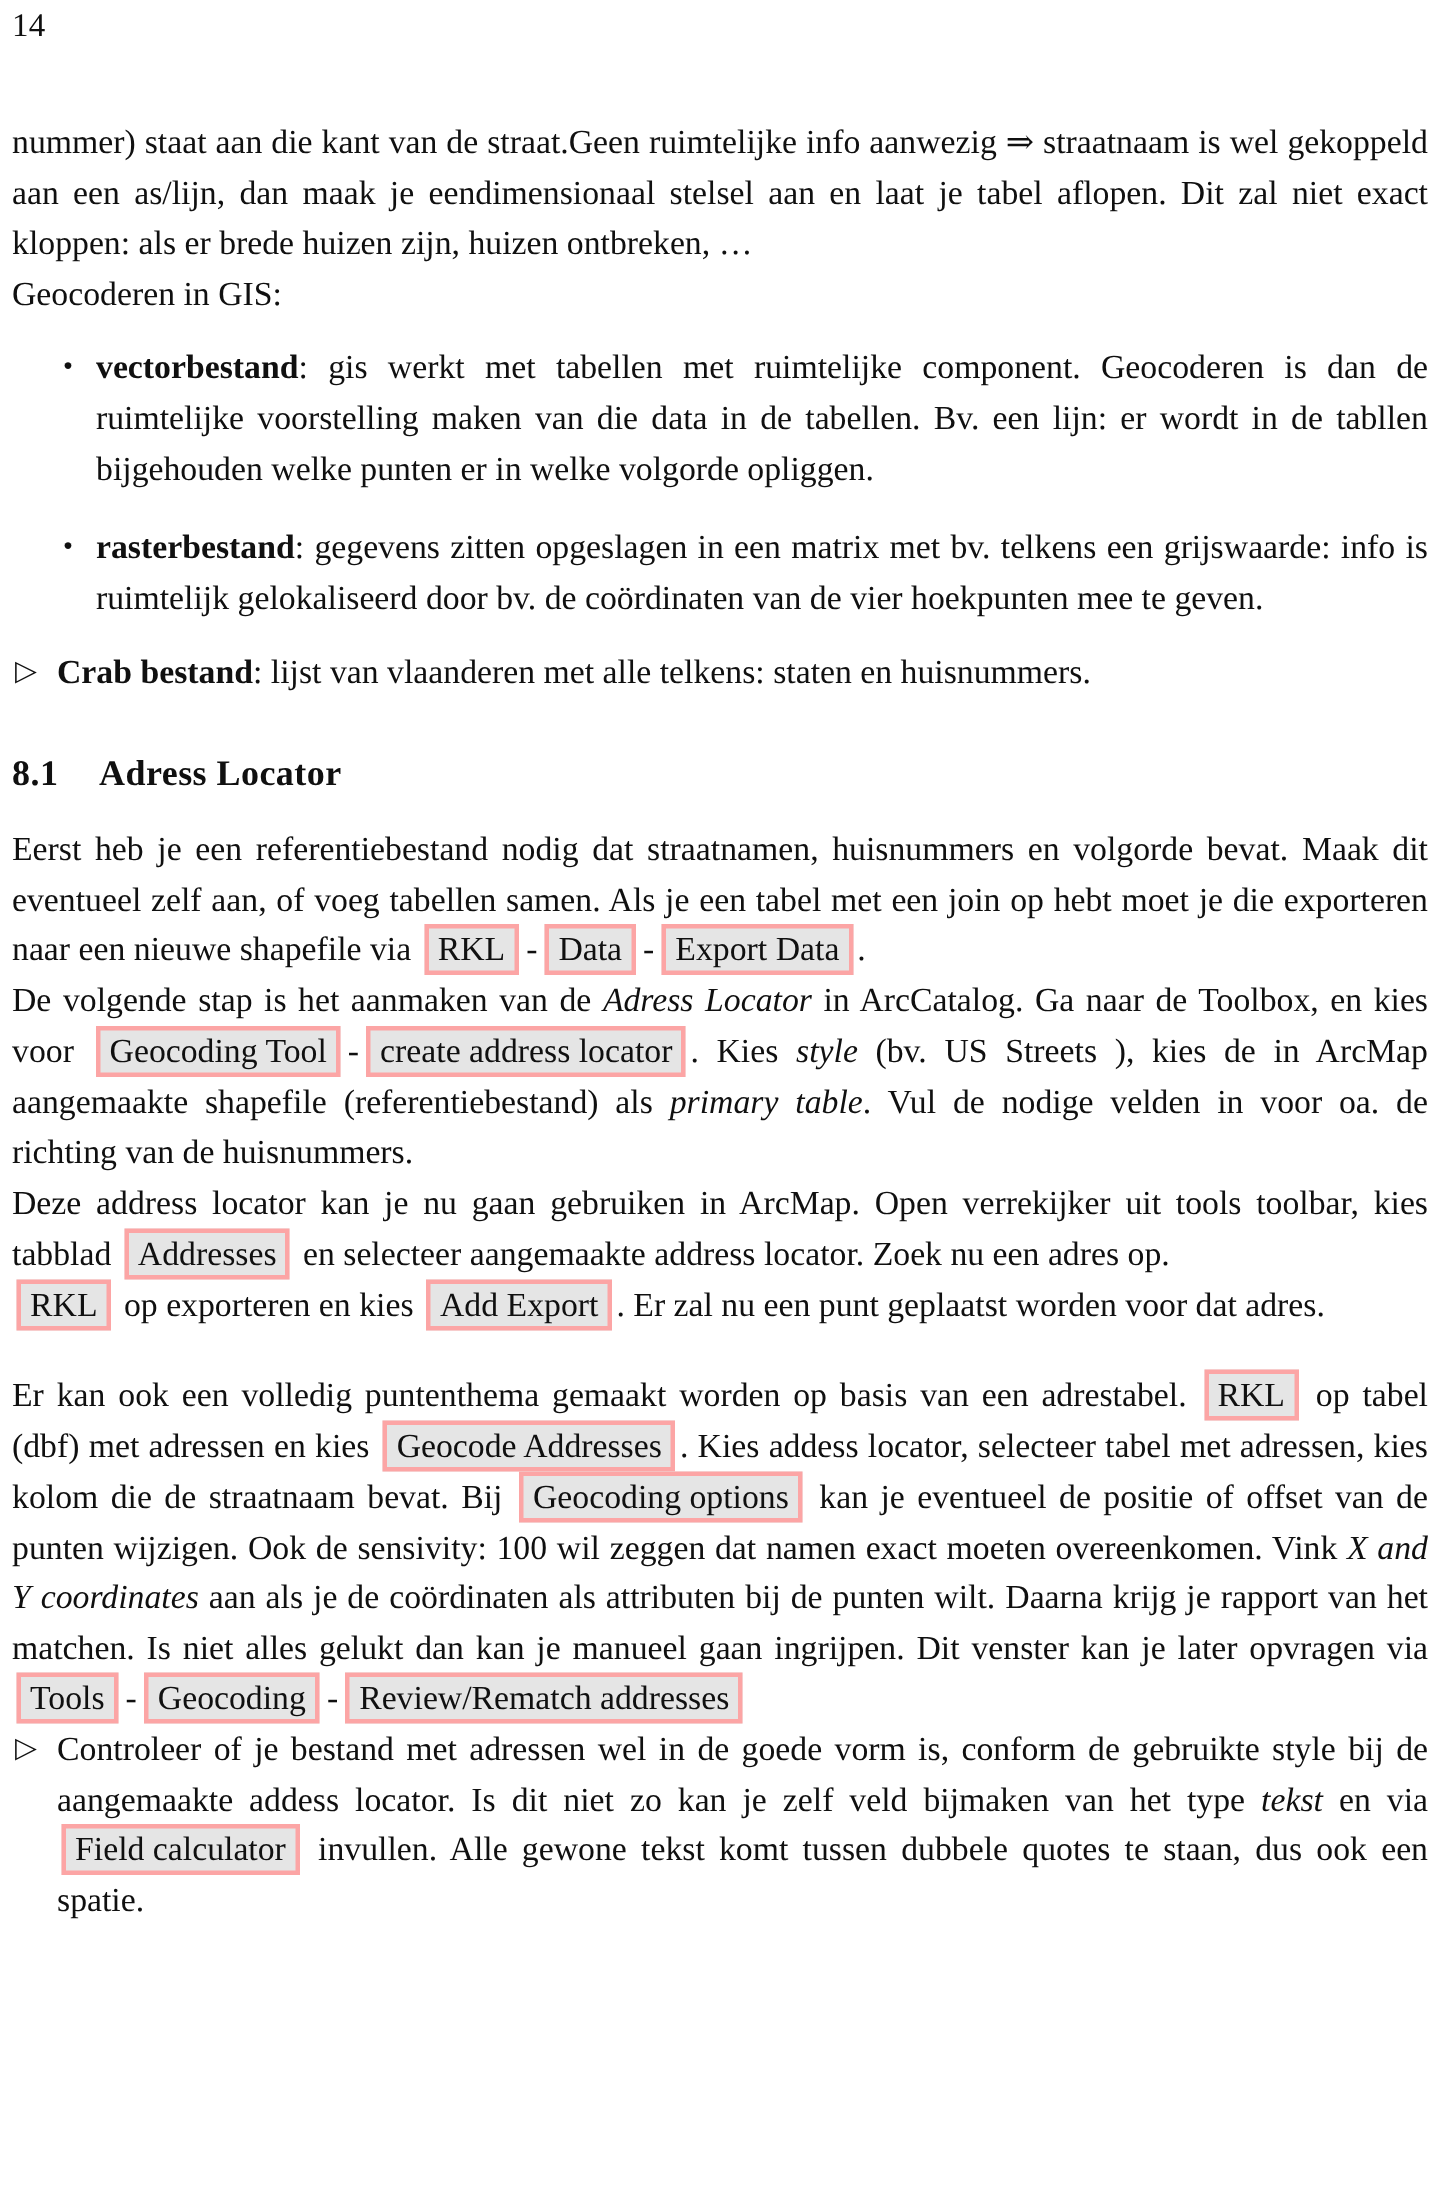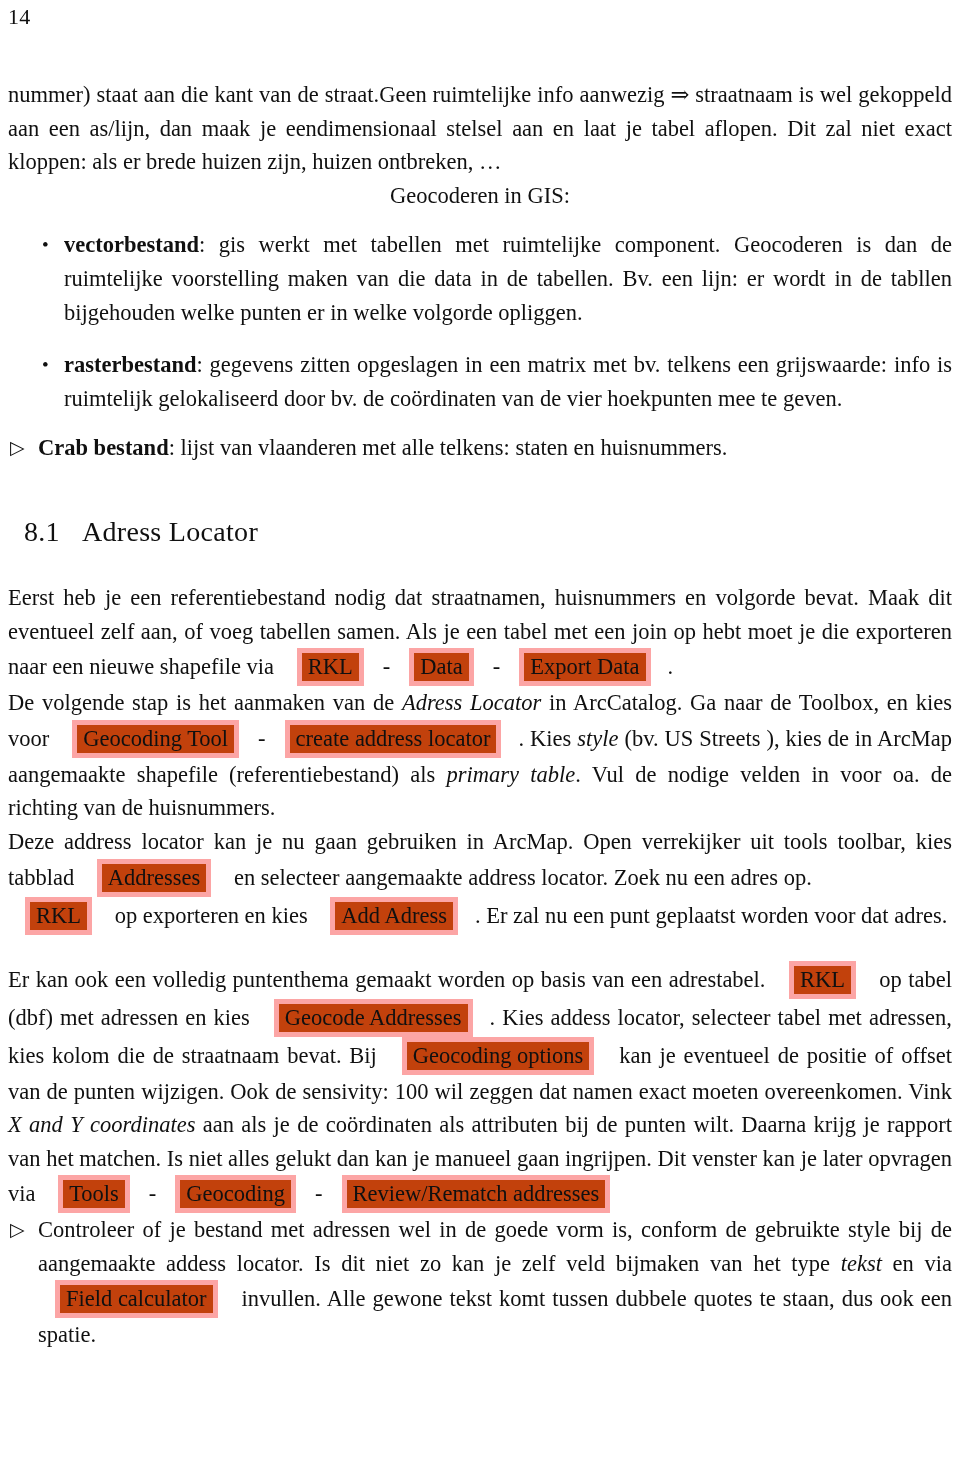--- a/index.html
+++ b/index.html
@@ -37,21 +37,21 @@
     width: 944px;
   }
   p.para {
     margin: 0;
     font-size: 22.5px;
     line-height: 33.6px;
     text-align: justify;
     text-justify: inter-word;
     hyphens: none;
   }
-  p.para.tight { text-align: center; }
+  p.para.tight { text-align: left; }
   .gap-md { height: 16px; }
   .gap-lg { height: 26px; }
   .gap-xl { height: 34px; }
 
   
   ul.items {
     margin: 0;
     padding: 0;
     list-style: none;
   }
@@ -82,44 +82,44 @@
   }
   .tri-para .tri {
     position: absolute;
     left: 2px;
     top: 0;
     font-size: 19px;
     line-height: 33.6px;
   }
 
   h2.section {
-    margin: 16px;
-    font-size: 28px;
-    font-weight: normal;
+    margin: 0;
+    font-size: 24px;
+    font-weight: bold;
     line-height: 34px;
     letter-spacing: .3px;
   }
   h2.section .secnum {
     display: inline-block;
     min-width: 58px;
   }
 
   b, .bold { font-weight: bold; }
   i, .it { font-style: italic; }
 
   
   .fbox {
     display: inline-block;
-    border: 5px solid #fca5a5;
+    border: 3px solid #fca5a5;
     padding: 1px 6px 2px 6px;
     line-height: 25px;
-    margin: 0 17px;
+    margin: 0 3px;
     white-space: nowrap;
     vertical-align: baseline;
-    background: #c2410c;
+    background: #e5e5e5;
   }
   .sep { padding: 0 2px; }
 </style>
 </head>
 <body>
 
 <div class="page">
 
   <div class="pagenum">14</div>
 
@@ -152,21 +152,21 @@
 
     <div class="gap-md"></div>
 
     <p class="para"><span>Eerst heb je een referentiebestand nodig dat straatnamen, huisnummers en volgorde bevat. Maak dit eventueel zelf aan, of voeg tabellen samen. Als je een tabel met een join op hebt moet je die exporteren naar een nieuwe shapefile via </span><span class="fbox">RKL</span><span class="sep">-</span><span class="fbox">Data</span><span class="sep">-</span><span class="fbox">Export Data</span><span>.</span></p>
 
     <p class="para"><span>De volgende stap is het aanmaken van de </span><i>Adress Locator</i><span> in ArcCatalog. Ga naar de Toolbox, en kies voor </span><span class="fbox">Geocoding Tool</span><span class="sep">-</span><span class="fbox">create address locator</span><span>. Kies </span><i>style</i><span> (bv. US Streets ), kies de in ArcMap aangemaakte shapefile (referentiebestand) als </span><i>primary table</i><span>. Vul de nodige velden in voor oa. de richting van de huisnummers.</span></p>
 
     <p class="para"><span>Deze address locator kan je nu gaan gebruiken in ArcMap. Open verrekijker uit tools toolbar, kies tabblad </span><span class="fbox">Addresses</span><span> en selecteer aangemaakte address locator. Zoek nu een adres op.</span></p>
 
 
-    <p class="para"><span class="fbox">RKL</span><span> op exporteren en kies </span><span class="fbox">Add Adress</span><span>. Er zal nu een punt geplaatst worden voor dat adres.</span></p>
+    <p class="para"><span class="fbox">RKL</span><span> op exporteren en kies </span><span class="fbox">Add Export</span><span>. Er zal nu een punt geplaatst worden voor dat adres.</span></p>
 
 
     <div class="gap-lg"></div>
 
     <p class="para"><span>Er kan ook een volledig puntenthema gemaakt worden op basis van een adrestabel. </span><span class="fbox">RKL</span><span> op tabel (dbf) met adressen en kies </span><span class="fbox">Geocode Addresses</span><span>. Kies addess locator, selecteer tabel met adressen, kies kolom die de straatnaam bevat. Bij </span><span class="fbox">Geocoding options</span><span> kan je eventueel de positie of offset van de punten wijzigen. Ook de sensivity: 100 wil zeggen dat namen exact moeten overeenkomen. Vink </span><i>X and Y coordinates</i><span> aan als je de coördinaten als attributen bij de punten wilt. Daarna krijg je rapport van het matchen. Is niet alles gelukt dan kan je manueel gaan ingrijpen. Dit venster kan je later opvragen via </span><span class="fbox">Tools</span><span class="sep">-</span><span class="fbox">Geocoding</span><span class="sep">-</span><span class="fbox">Review/Rematch addresses</span></p>
 
     <div class="tri-para">
       <span class="tri">▷</span><span>Controleer of je bestand met adressen wel in de goede vorm is, conform de gebruikte style bij de aangemaakte addess locator. Is dit niet zo kan je zelf veld bijmaken van het type </span><i>tekst</i><span> en via </span><span class="fbox">Field calculator</span><span> invullen. Alle gewone tekst komt tussen dubbele quotes te staan, dus ook een spatie.</span>
     </div>
 

